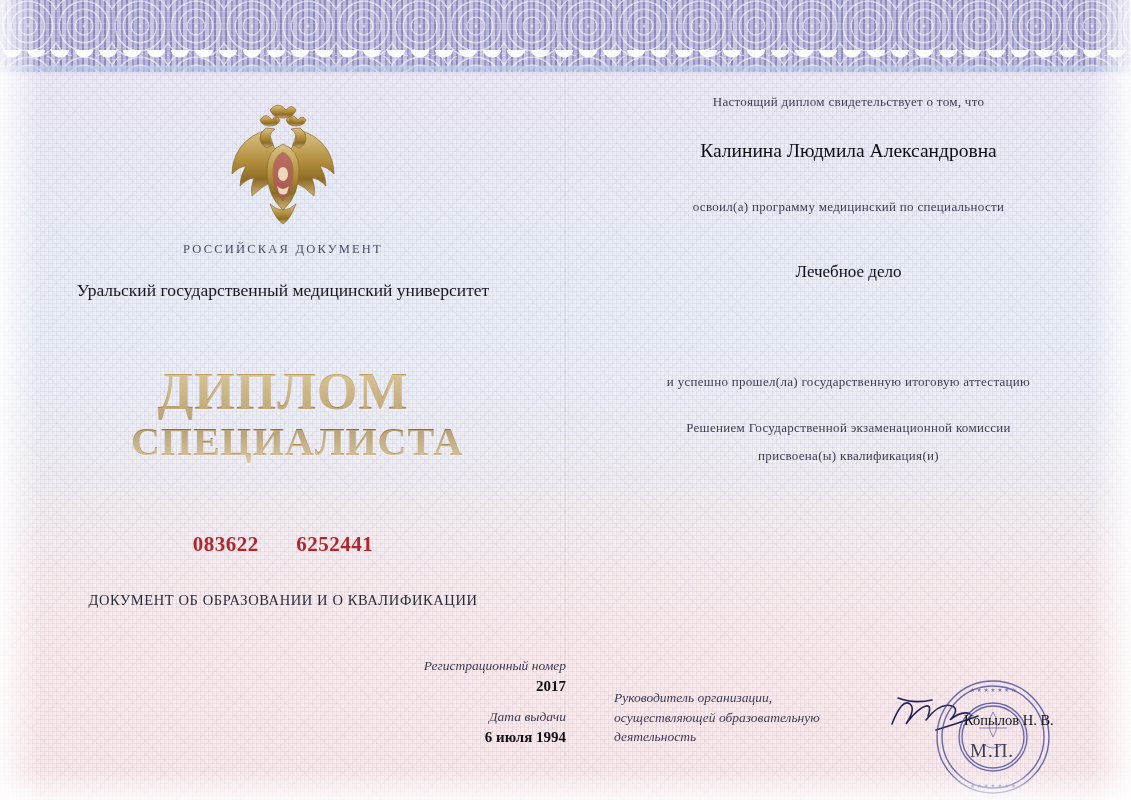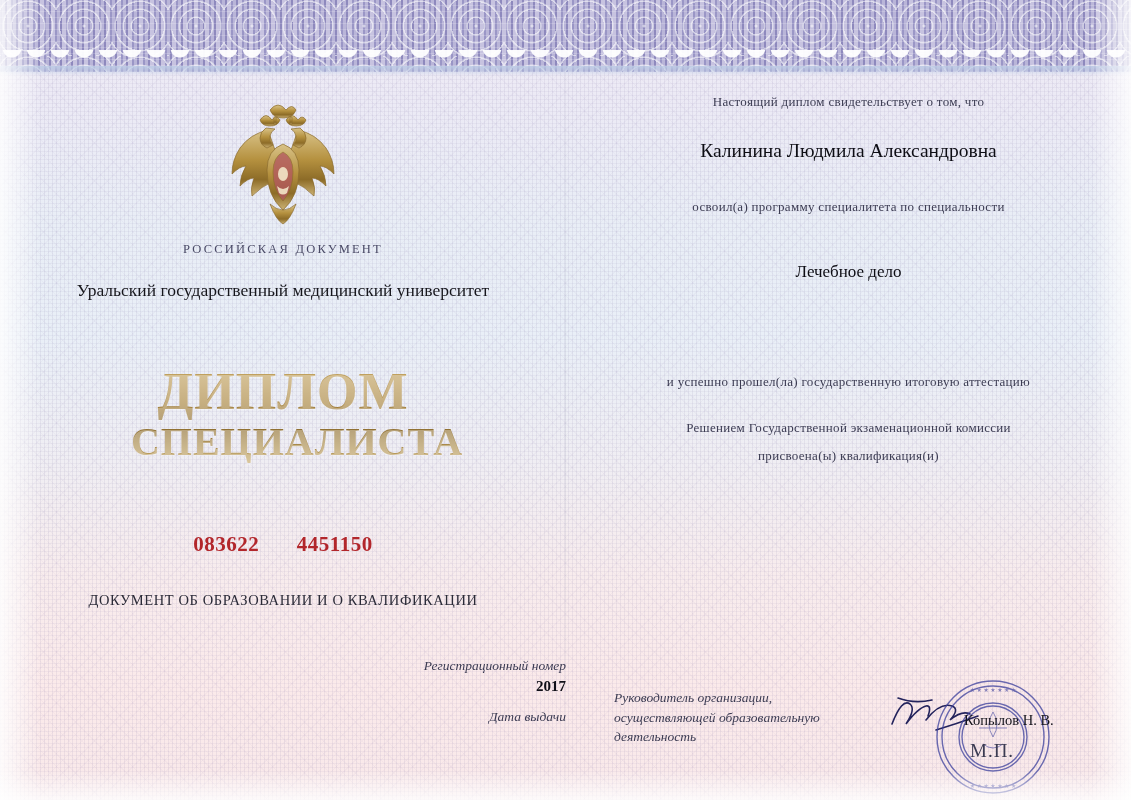--- a/index.html
+++ b/index.html
@@ -339,39 +339,40 @@
     <div class="univ-name">Уральский государственный медицинский университет</div>
 
     <div class="diploma-title">
       <div>ДИПЛОМ</div>
       <div class="l2">СПЕЦИАЛИСТА</div>
     </div>
 
     <div class="serial">
       <span>083622</span>
       <span class="sp"></span>
-      <span>4451150</span>
+      <span>6252441</span>
     </div>
 
     <div class="doc-sub">ДОКУМЕНТ ОБ ОБРАЗОВАНИИ И О КВАЛИФИКАЦИИ</div>
 
     <div class="reg-block">
       <div class="reg-label">Регистрационный номер</div>
       <div class="reg-value">2017</div>
       <div class="date-label">Дата выдачи</div>
+      <div class="date-value">6 июля 1994</div>
     </div>
   </div>
 
   <div class="half-right">
 
     <div class="r-line r-small" style="top:22px;">Настоящий диплом свидетельствует о том, что</div>
 
     <div class="r-line r-name" style="top:68px;">Калинина Людмила Александровна</div>
 
-    <div class="r-line r-small" style="top:127px;">освоил(а) программу специалитета по специальности</div>
+    <div class="r-line r-small" style="top:127px;">освоил(а) программу медицинский по специальности</div>
 
     <div class="r-line r-field" style="top:190px;">Лечебное дело</div>
 
     <div class="r-line r-small" style="top:302px;">и успешно прошел(ла) государственную итоговую аттестацию</div>
 
     <div class="r-line r-small" style="top:348px;">Решением Государственной экзаменационной комиссии</div>
     <div class="r-line r-small" style="top:376px;">присвоена(ы) квалификация(и)</div>
 
 
     <div class="sign-block">

